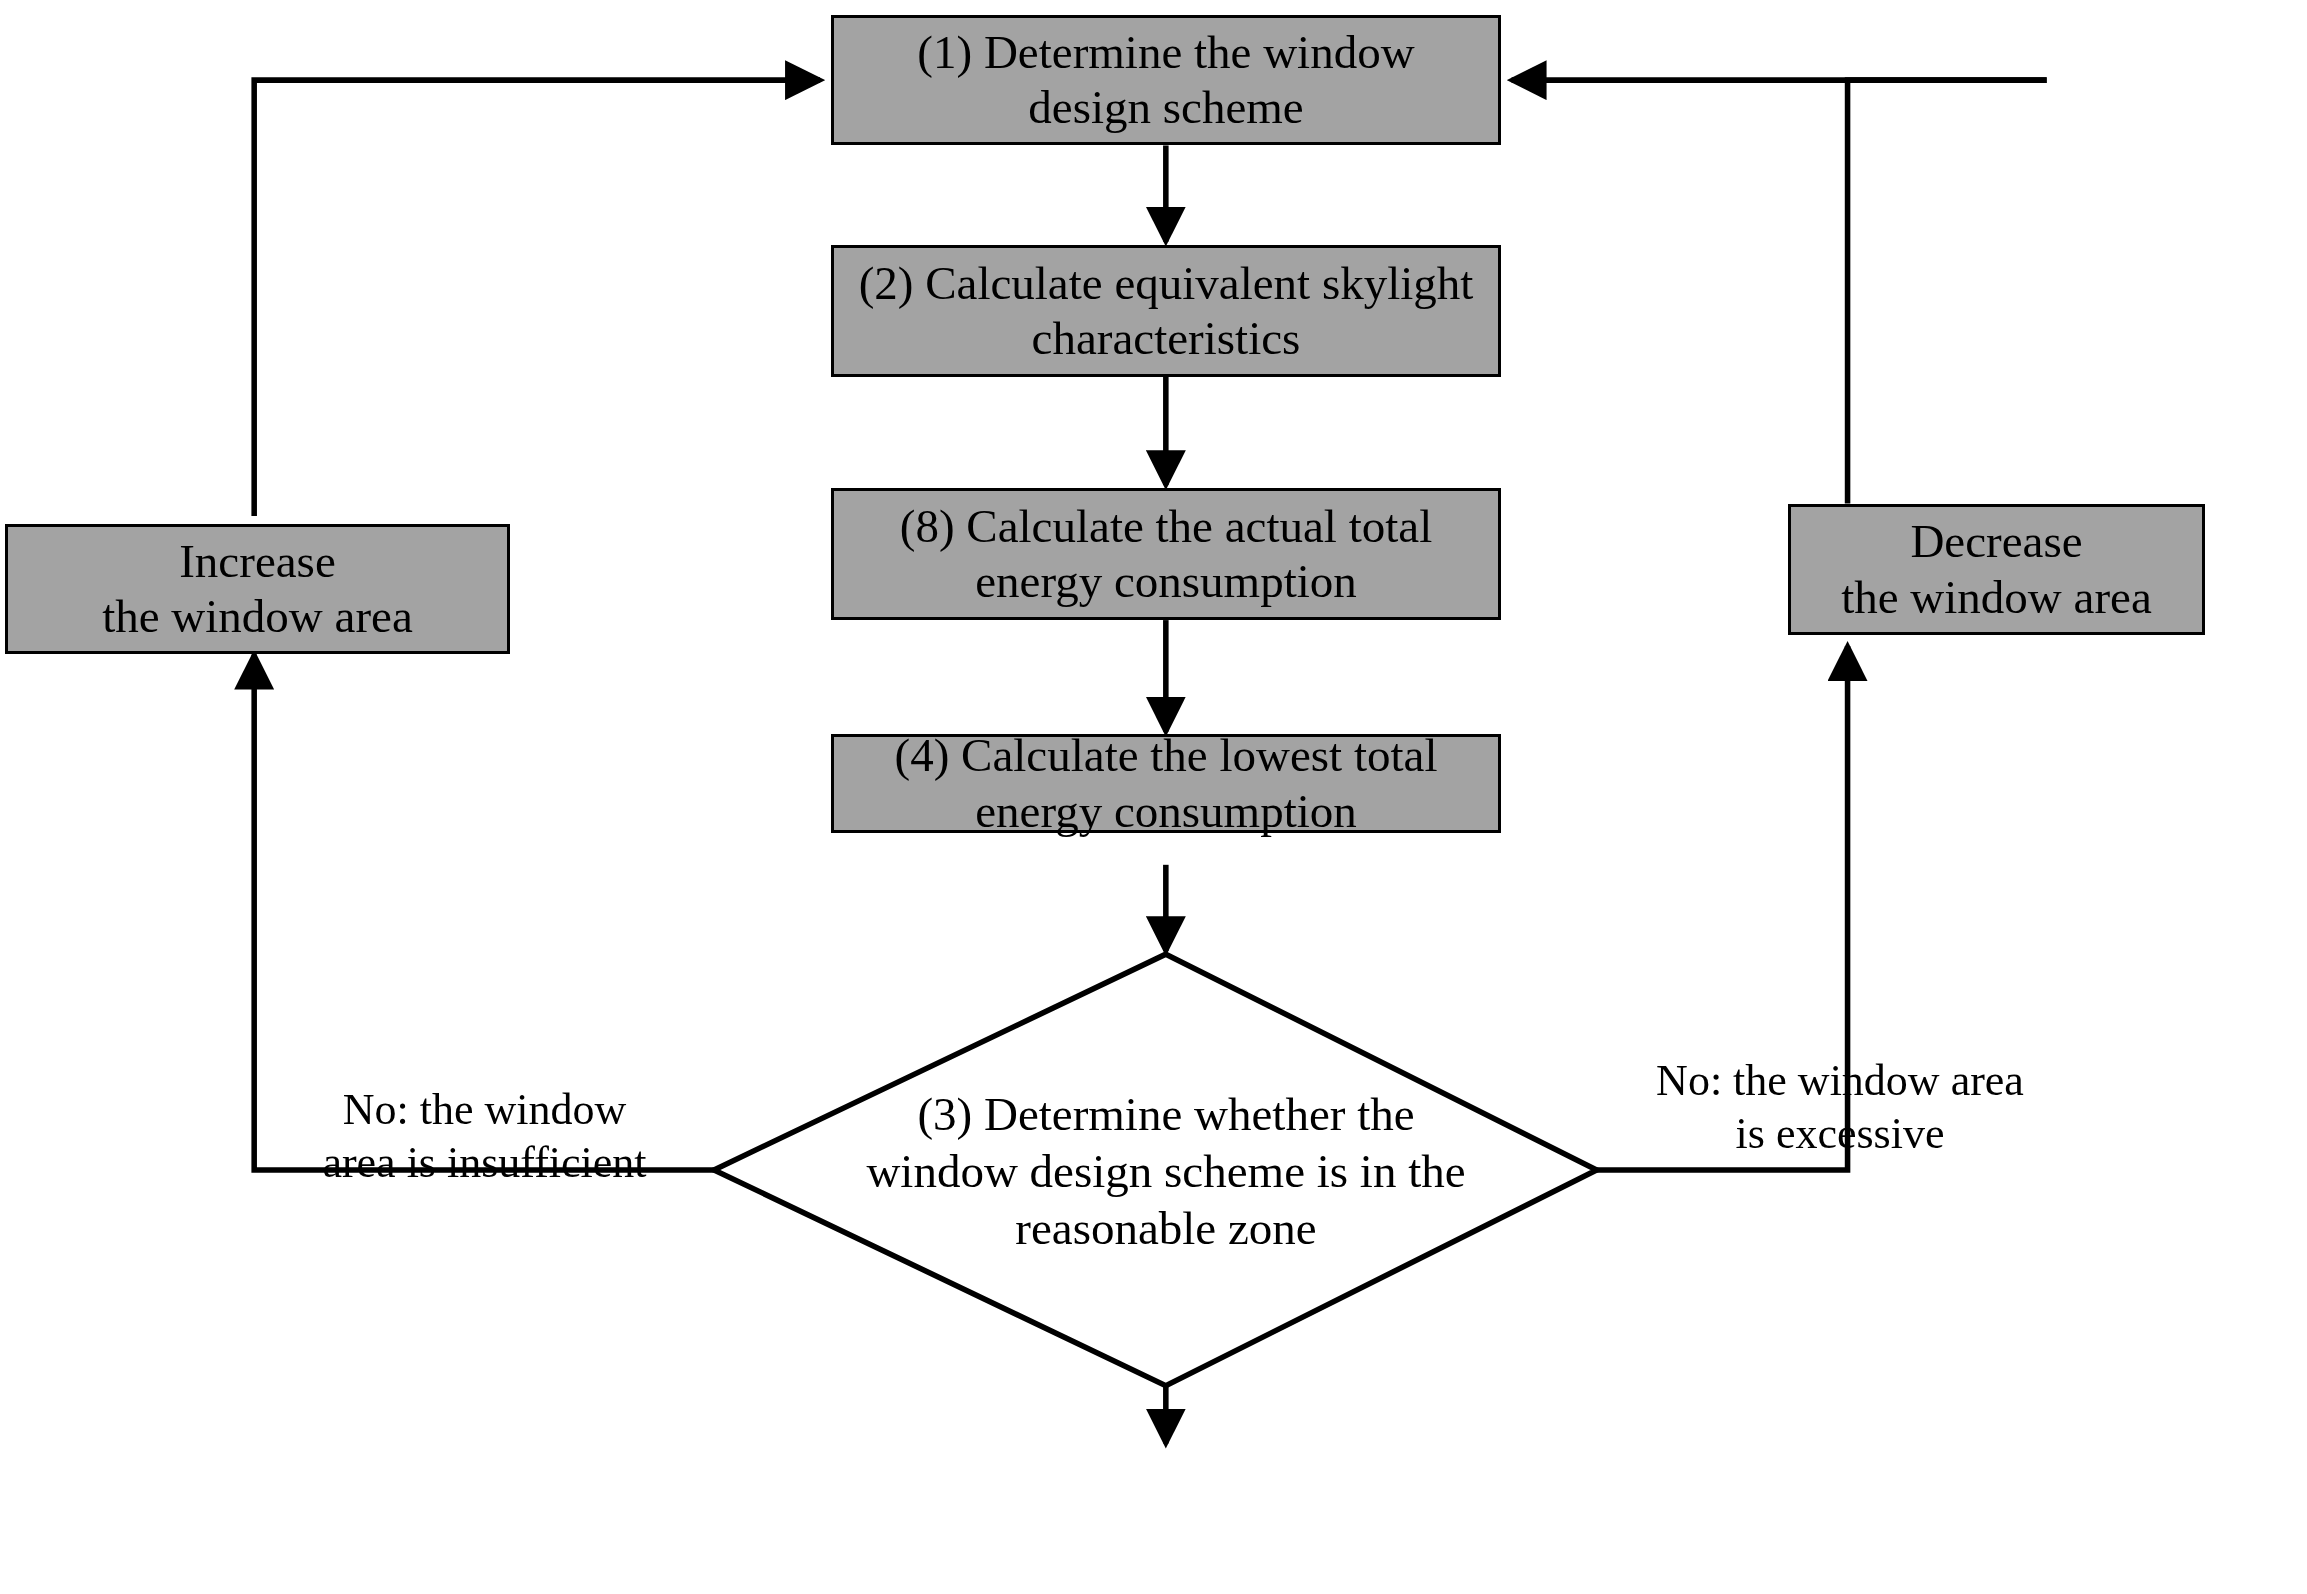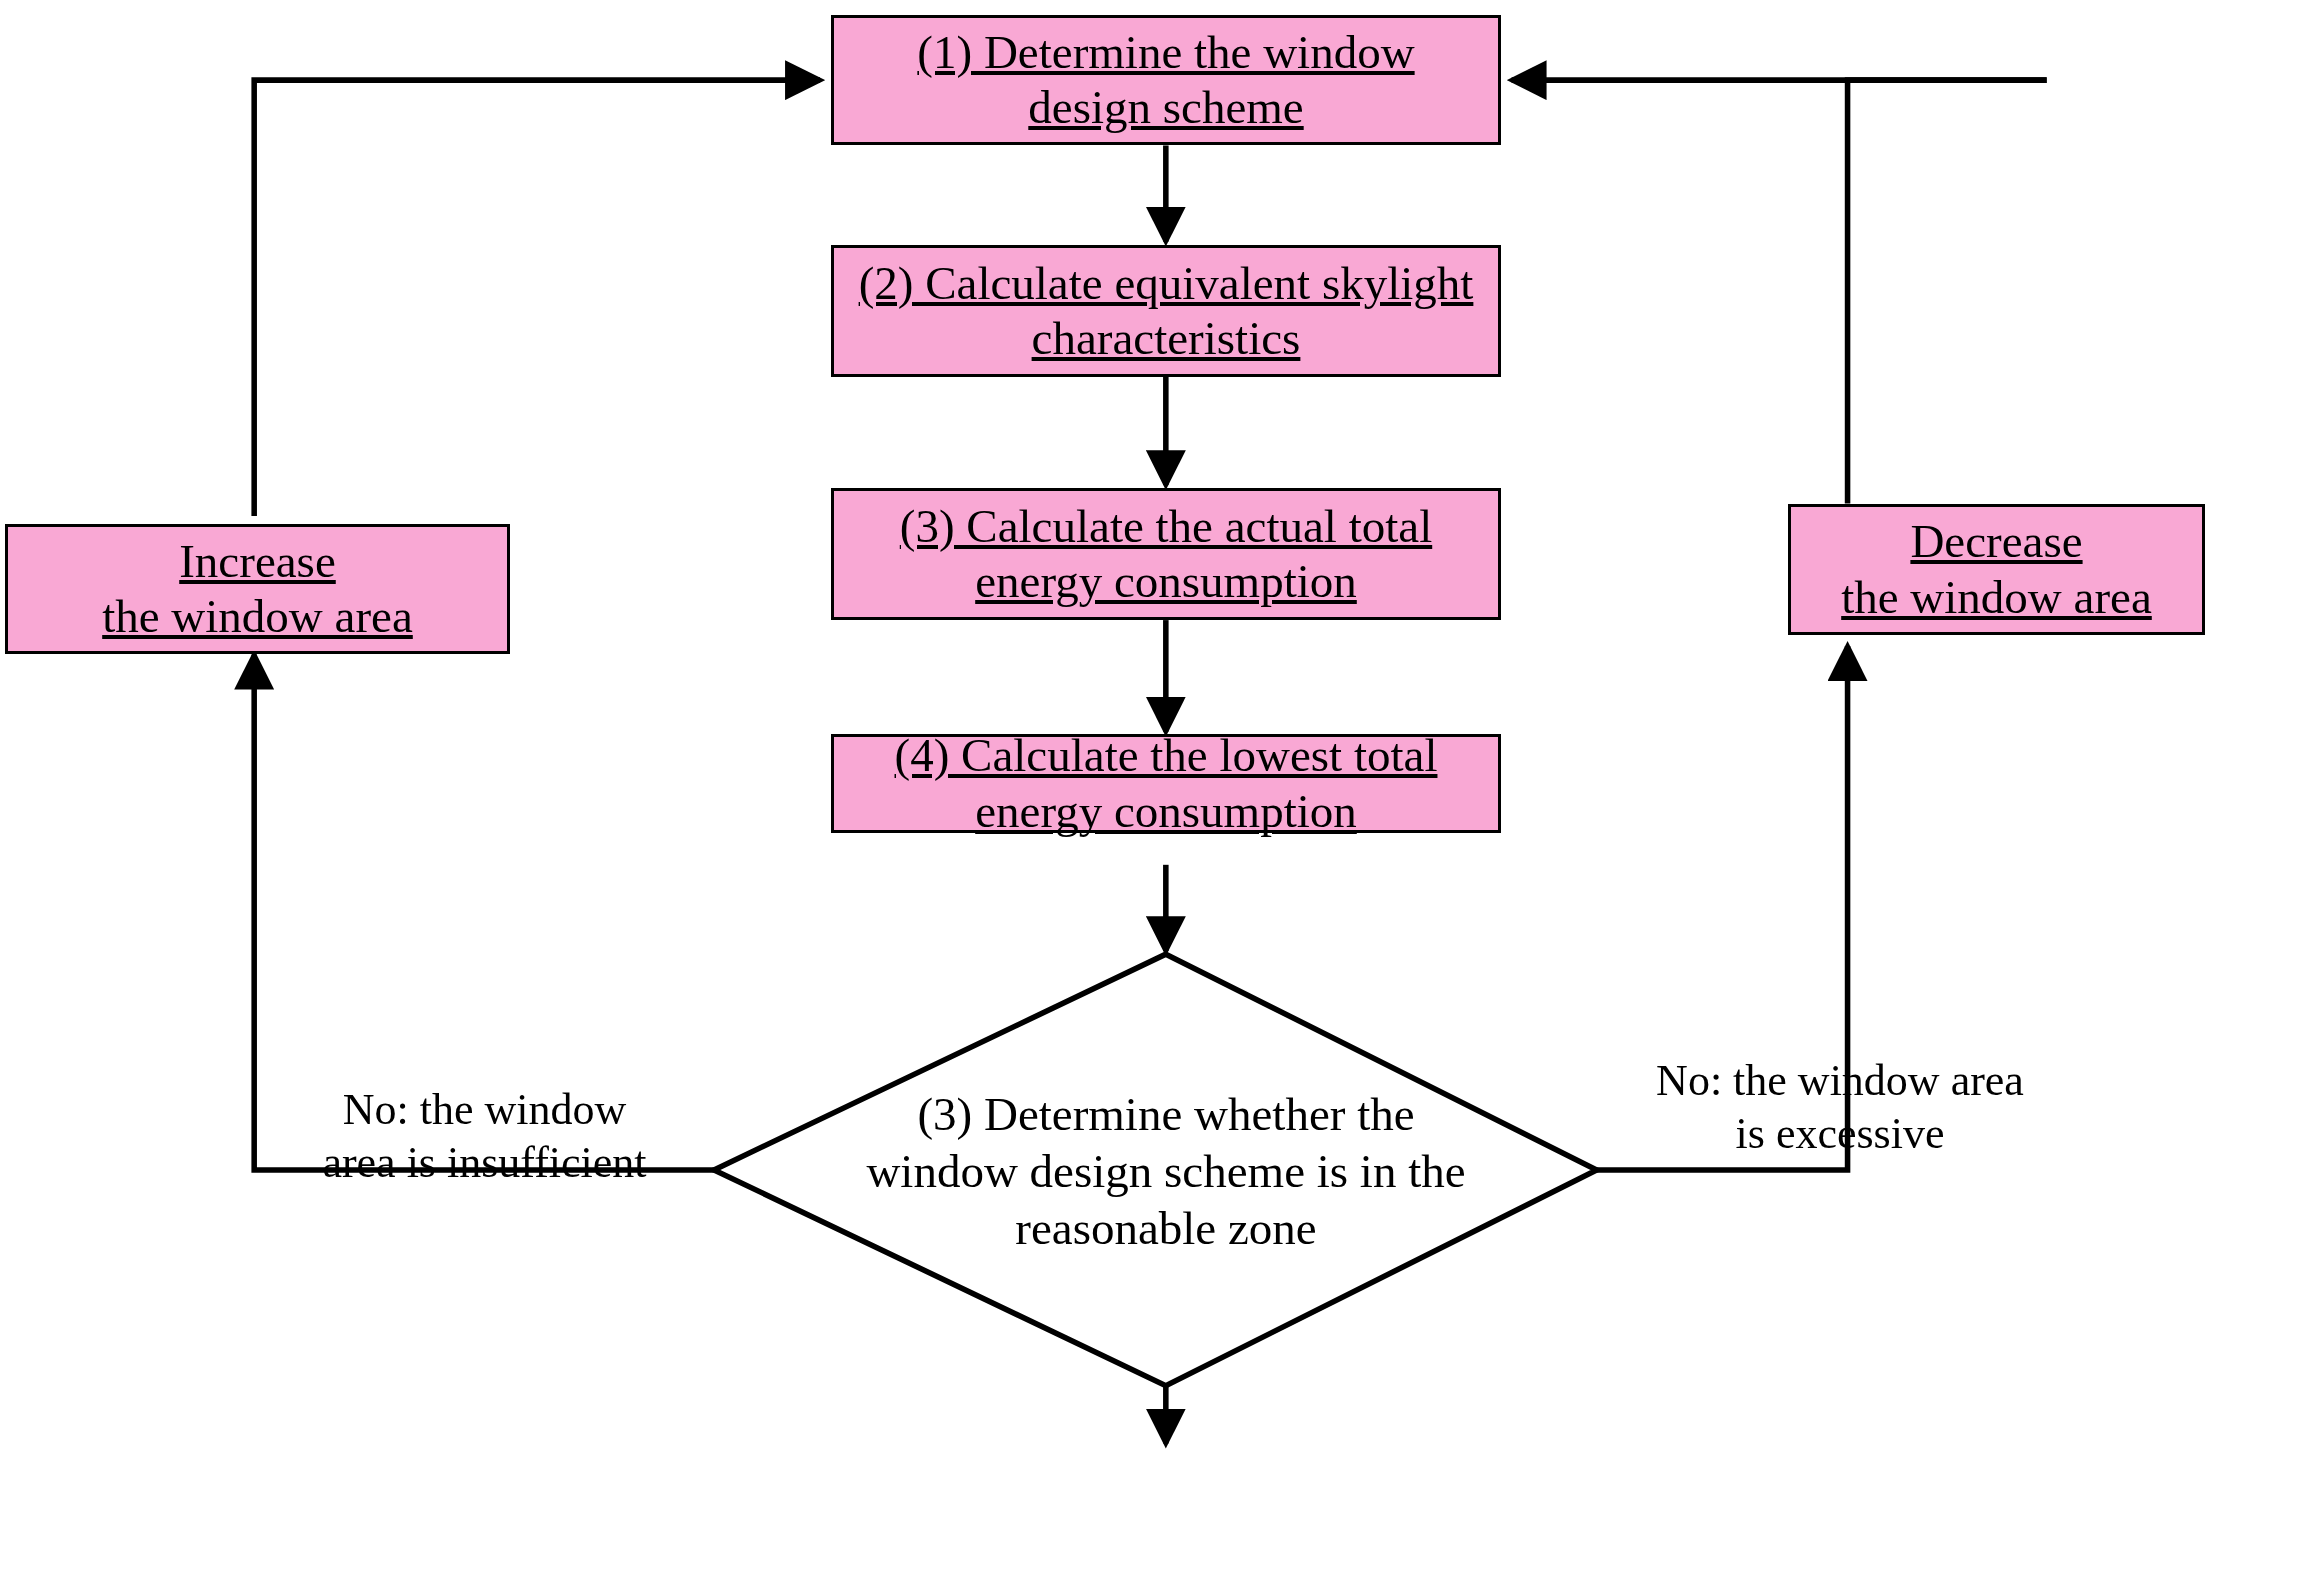--- a/index.html
+++ b/index.html
@@ -1,21 +1,21 @@
 <!DOCTYPE html>
 <html style="font-size:10px"><head>
 <meta charset="utf-8">
 <title>Window Design Optimization Flowchart</title>
 <style>
   html,body{margin:0;padding:0;background:#ffffff;}
   body{font-family:"Liberation Serif","DejaVu Serif",serif;color:#000;}
   #stage{position:relative;width:2307px;height:1594px;background:#ffffff;overflow:hidden;}
   svg#wires{position:absolute;left:0;top:0;width:2307px;height:1594px;}
   .node{position:absolute;box-sizing:border-box;display:flex;align-items:center;justify-content:center;text-align:center;}
-  .proc{border:3.1px solid #000;background:#f9a8d4;text-decoration:underline;}
+  .proc{border:3.1px solid #000;background:#a3a3a3;}
   .proc .txt{font-size:47px;line-height:1.18;padding:0 8.6px;}
   .freetext{position:absolute;text-align:center;font-size:44px;line-height:1.2;}
   .diamond-label{position:absolute;display:flex;align-items:center;justify-content:center;text-align:center;font-size:47px;line-height:1.22;}
 </style>
 </head>
 <body>
 
 <div id="stage">
 
   <svg id="wires" viewBox="0 0 3742 2586" xmlns="http://www.w3.org/2000/svg">
@@ -53,21 +53,21 @@
     <div class="txt" style="white-space:pre-line;">(1) Determine the window
 design scheme</div>
   </div>
 
   <div class="node proc" style="left:831px;top:245px;width:670px;height:132px;">
     <div class="txt" style="white-space:pre-line;">(2) Calculate equivalent skylight
 characteristics</div>
   </div>
 
   <div class="node proc" style="left:831px;top:488px;width:670px;height:132px;">
-    <div class="txt" style="white-space:pre-line;">(3) Calculate the actual total
+    <div class="txt" style="white-space:pre-line;">(8) Calculate the actual total
 energy consumption</div>
   </div>
 
   <div class="node proc" style="left:831px;top:734px;width:670px;height:99px;">
     <div class="txt" style="white-space:pre-line;">(4) Calculate the lowest total
 energy consumption</div>
   </div>
 
   <div class="diamond-label" style="left:820px;top:1073px;width:692px;height:197px;">
     <div style="white-space:pre-line;">(3) Determine whether the

